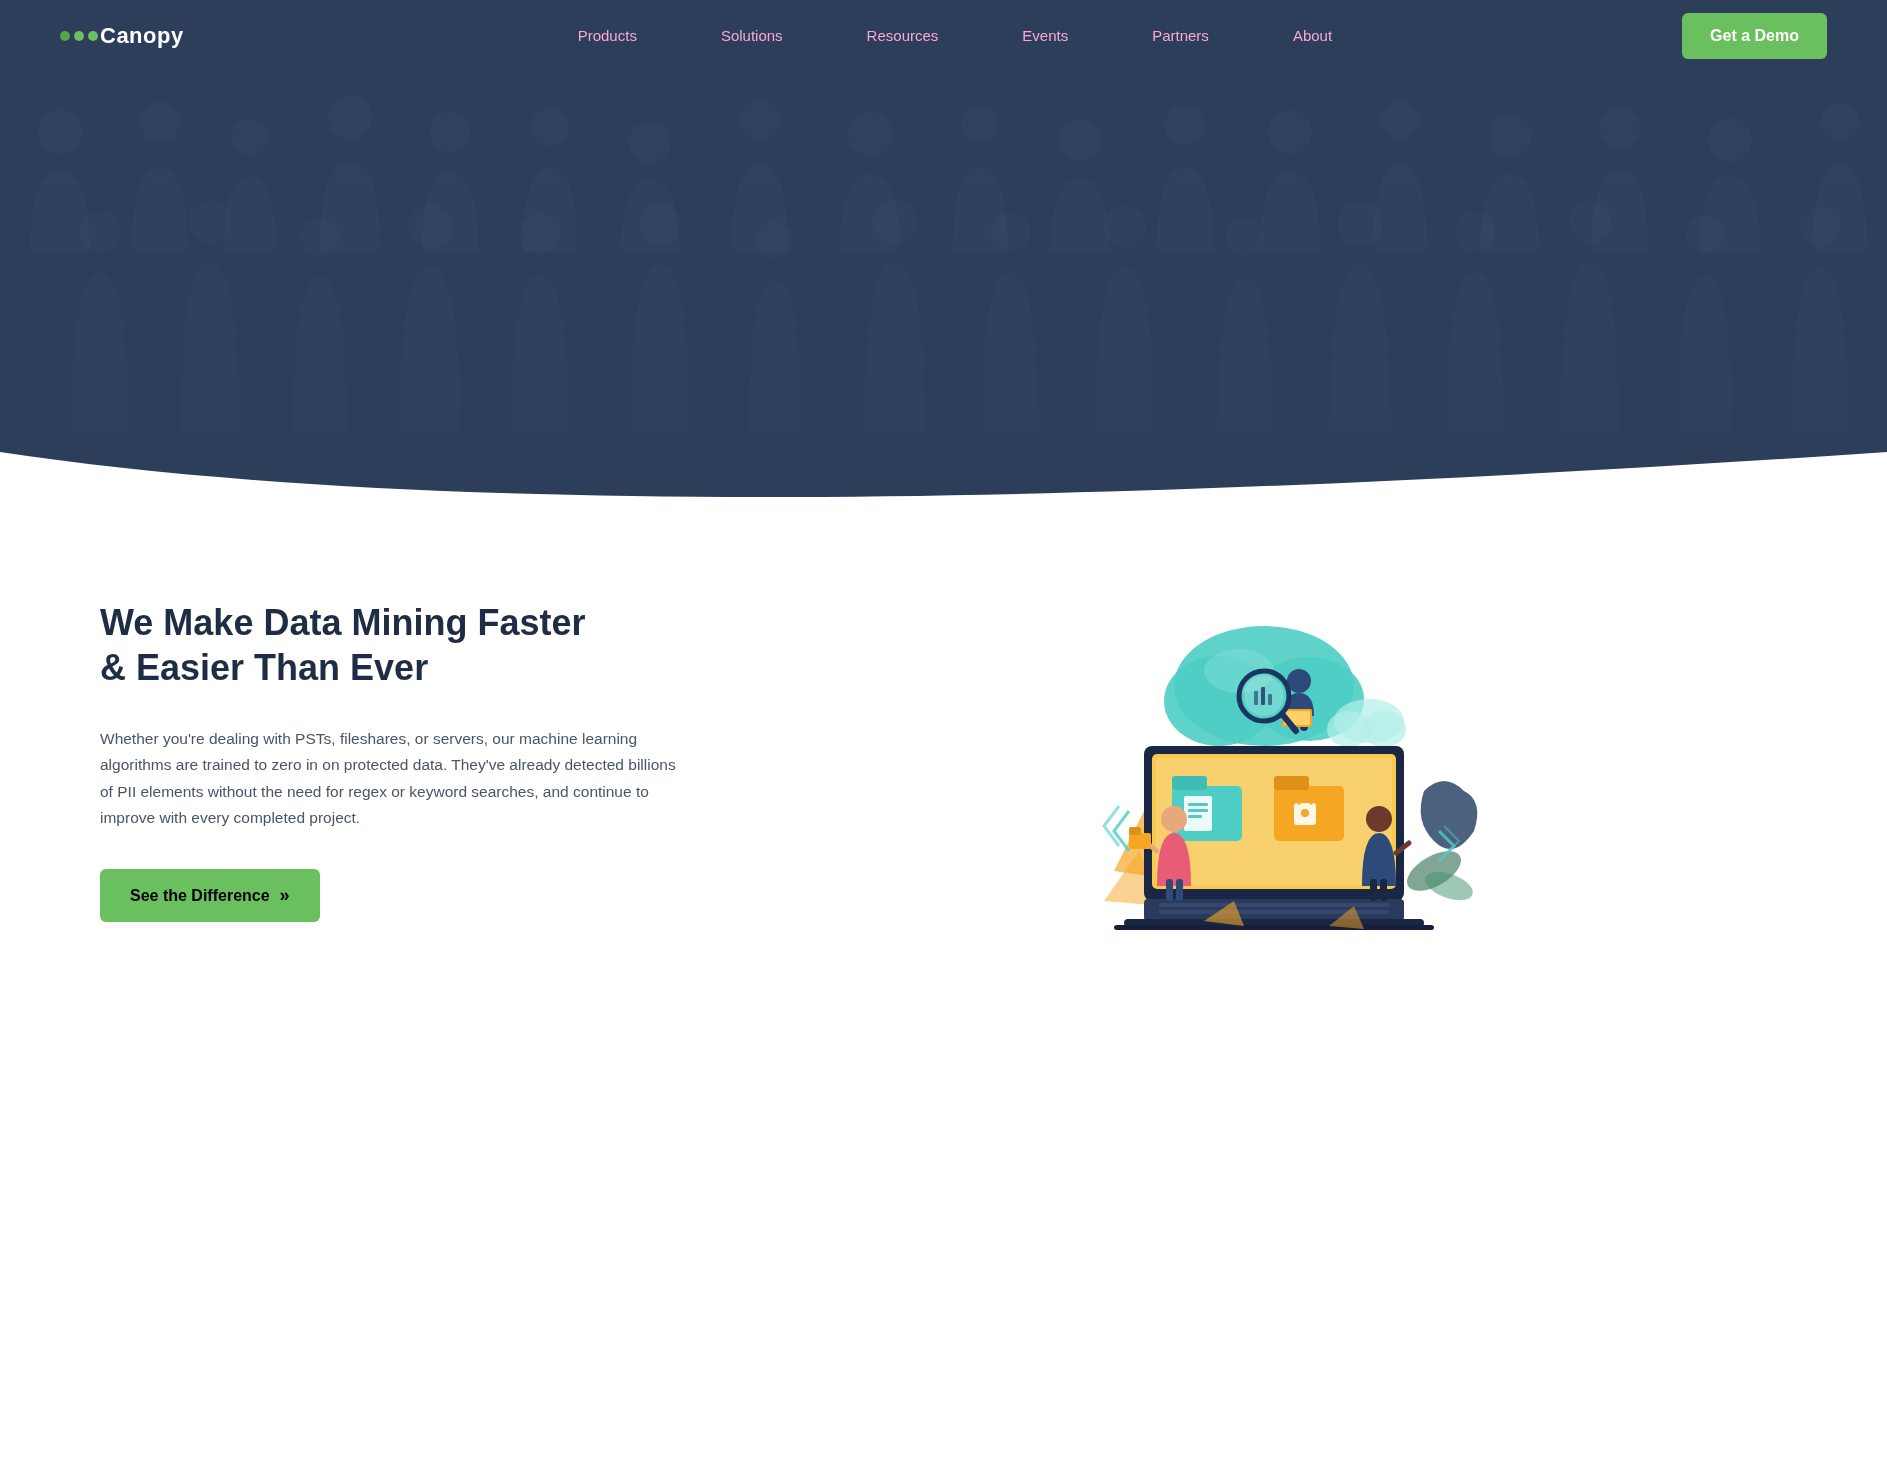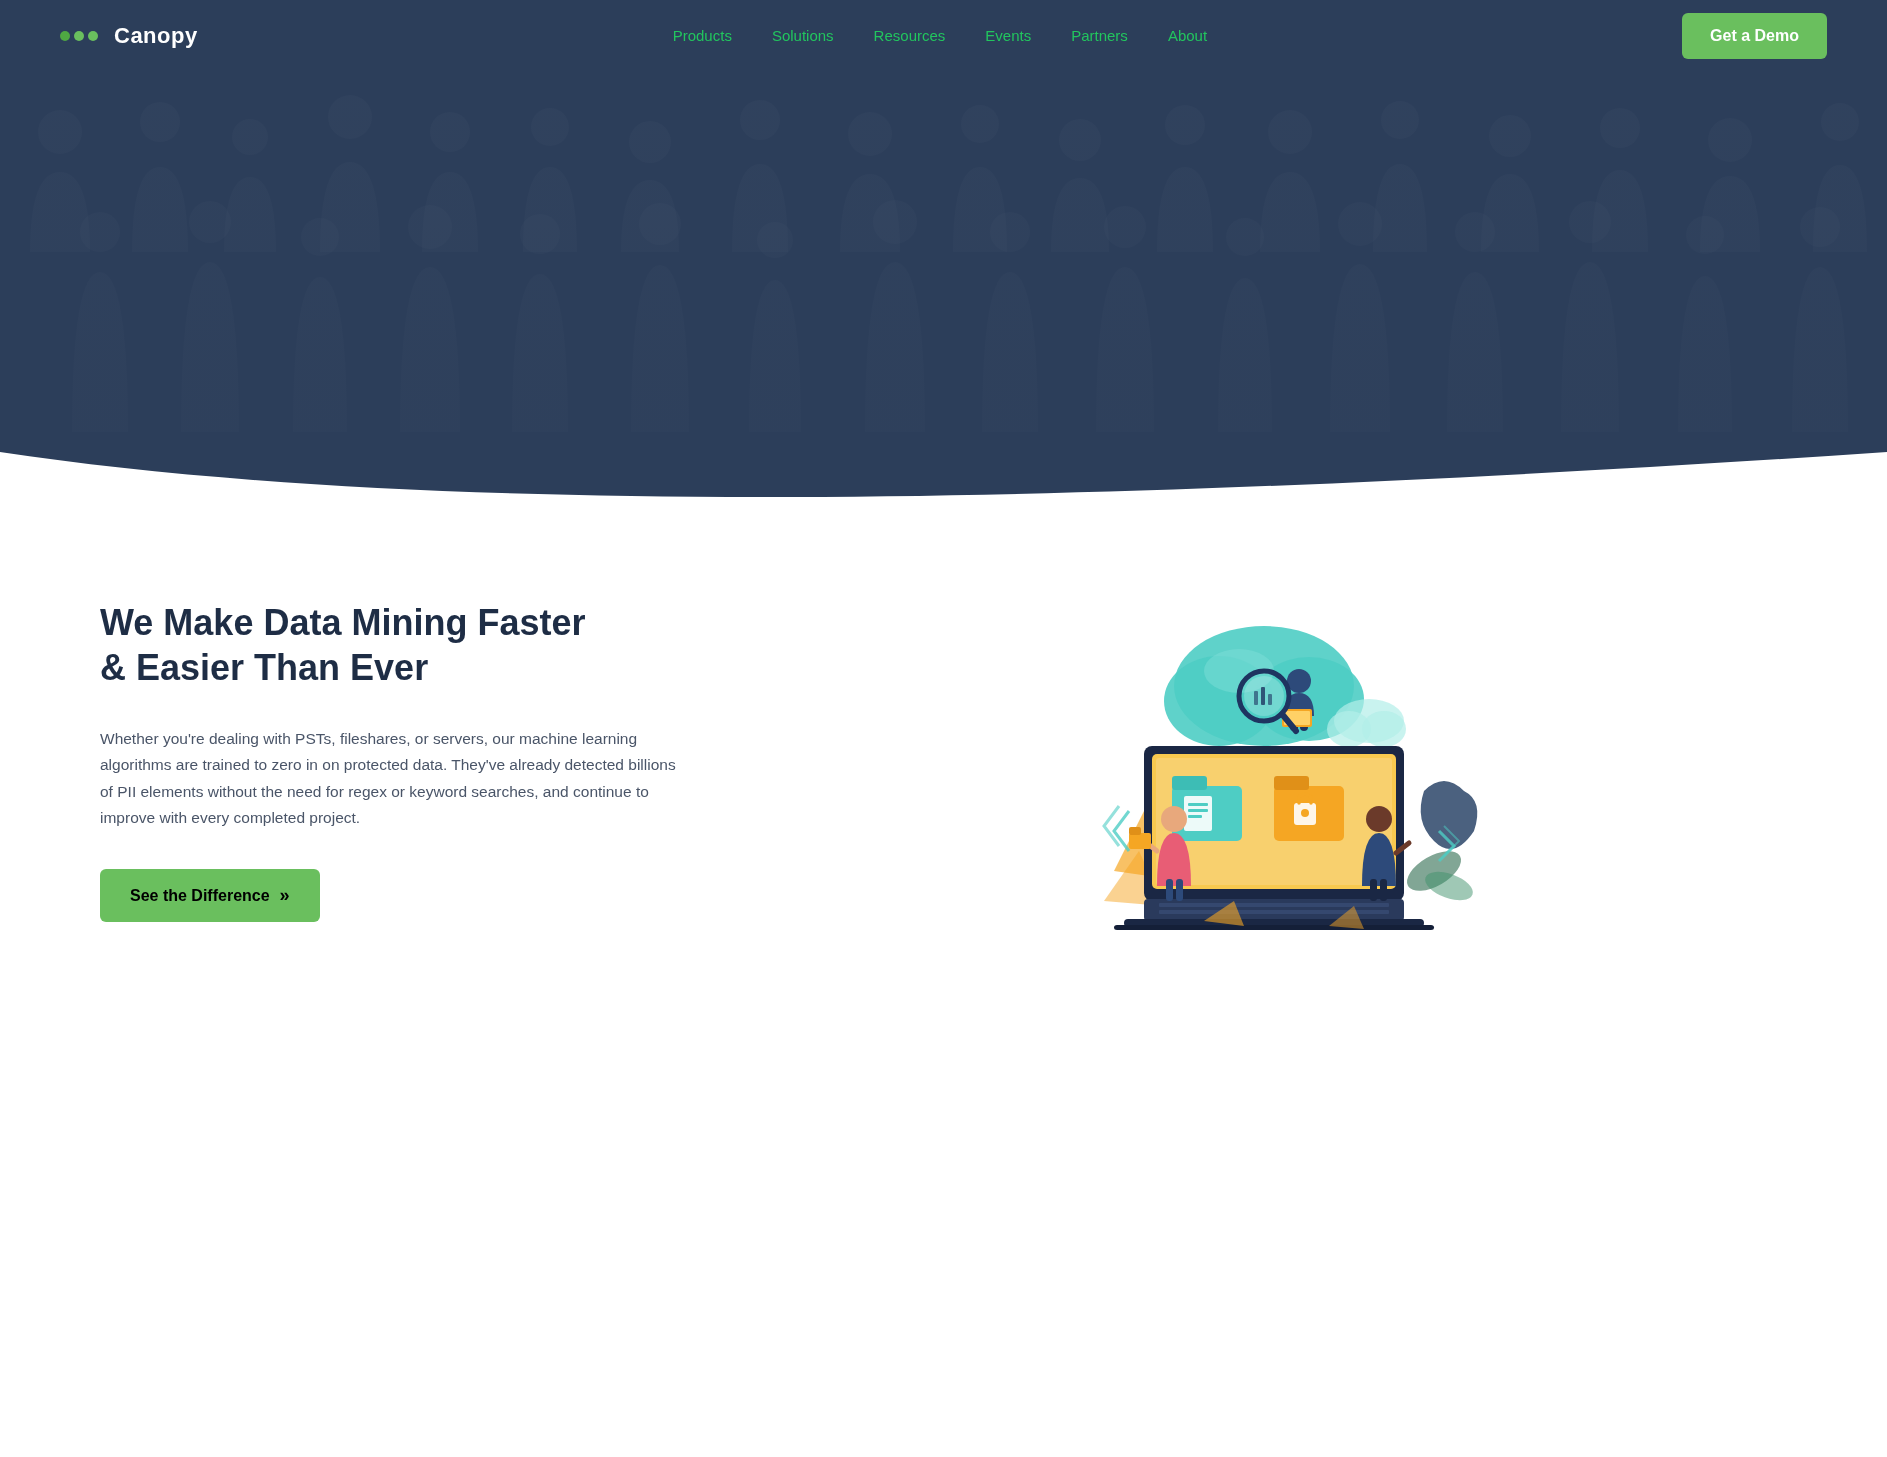--- a/index.html
+++ b/index.html
@@ -12,21 +12,21 @@
       align-items: center;
       justify-content: space-between;
       padding: 0 60px;
       height: 72px;
       position: relative;
       z-index: 10;
     }
     .nav-logo {
       display: flex;
       align-items: center;
-      gap: 16px;
+      gap: 2px;
       text-decoration: none;
     }
     .logo-dots {
       display: flex;
       gap: 4px;
     }
     .logo-dot {
       width: 10px;
       height: 10px;
       border-radius: 50%;
@@ -39,25 +39,26 @@
       color: #ffffff;
       letter-spacing: 0.5px;
     }
     .nav-links {
       display: flex;
       align-items: center;
       gap: 40px;
       list-style: none;
     }
     .nav-links li a {
-      color: #22c55e;
+      color: #f9a8d4;
       text-decoration: none;
       font-size: 15px;
       font-weight: 400;
       transition: color 0.2s;
+      margin-left: 44px;
     }
     .btn-demo {
       background: #6abf5e;
       color: #ffffff;
       border: none;
       padding: 14px 28px;
       border-radius: 6px;
       font-size: 16px;
       font-weight: 700;
       cursor: pointer;

